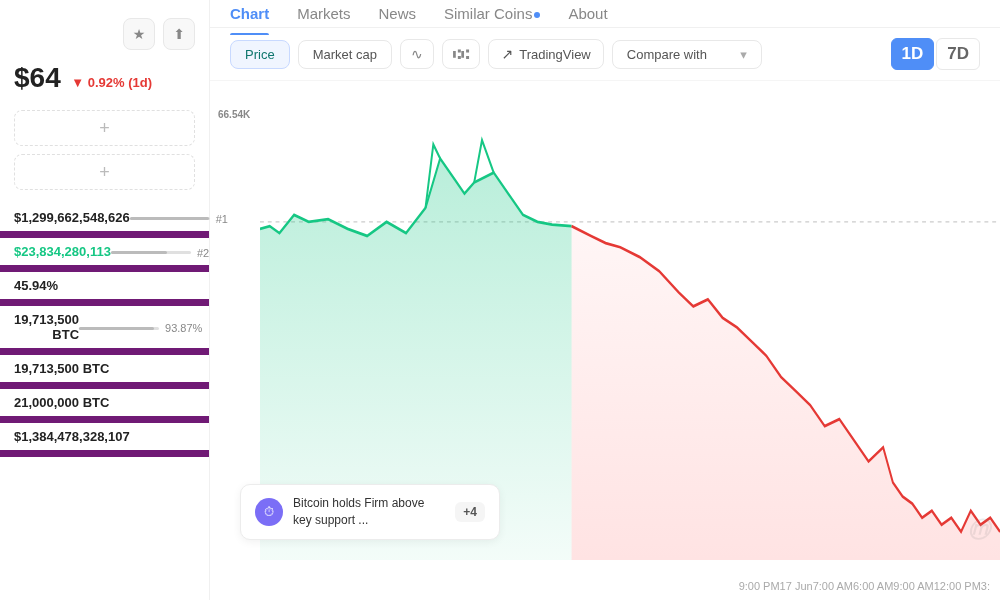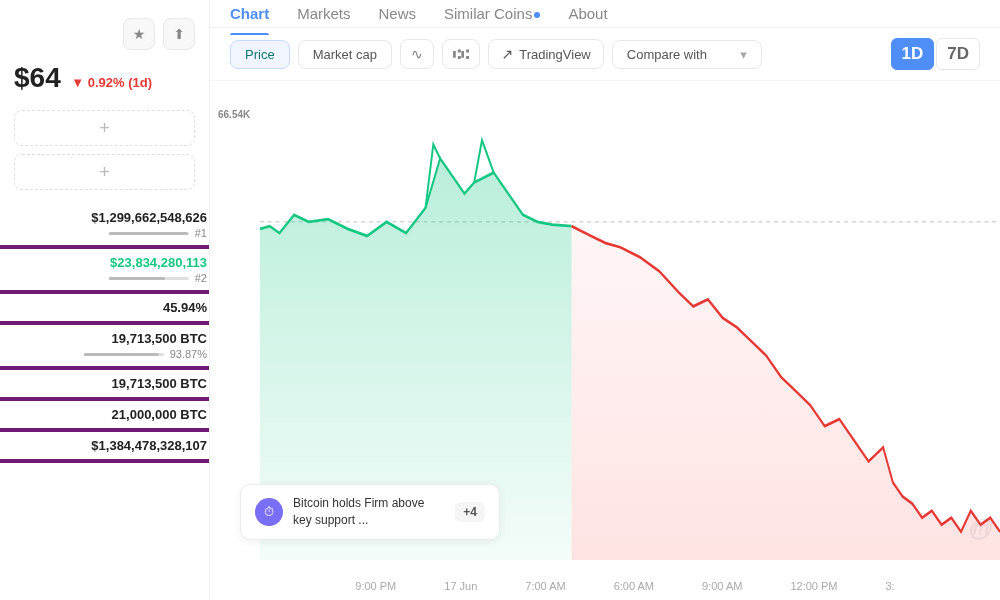--- a/index.html
+++ b/index.html
@@ -65,23 +65,22 @@
       font-size: 18px;
       cursor: pointer;
     }
 
     .sidebar-stats {
       margin-top: 10px;
       padding: 0 0;
     }
     .stat-row {
       display: flex;
-      flex-direction: column;
-      padding: 6px 2px;
-      border-bottom: 4px solid #701a75;
+      padding: 6px 14px;
+      border-bottom: 7px solid #701a75;
     }
     .stat-value {
       font-size: 13px;
       font-weight: 600;
       color: #222;
       text-align: right;
     }
     .stat-value.green { color: #16c784; }
     .stat-bar-row {
       display: flex;
@@ -303,23 +302,22 @@
       color: #888;
       font-style: italic;
     }
 
     
     .x-axis {
       position: absolute;
       bottom: 8px;
       left: 0; right: 0;
       display: flex;
-      justify-content: center;
+      justify-content: flex-end;
       padding: 0 10px 0 50px;
-      gap: 48px;
     }
     .x-label {
       font-size: 11px;
       color: #aaa;
     }
 
     
     .y-label {
       position: absolute;
       top: 28px;

